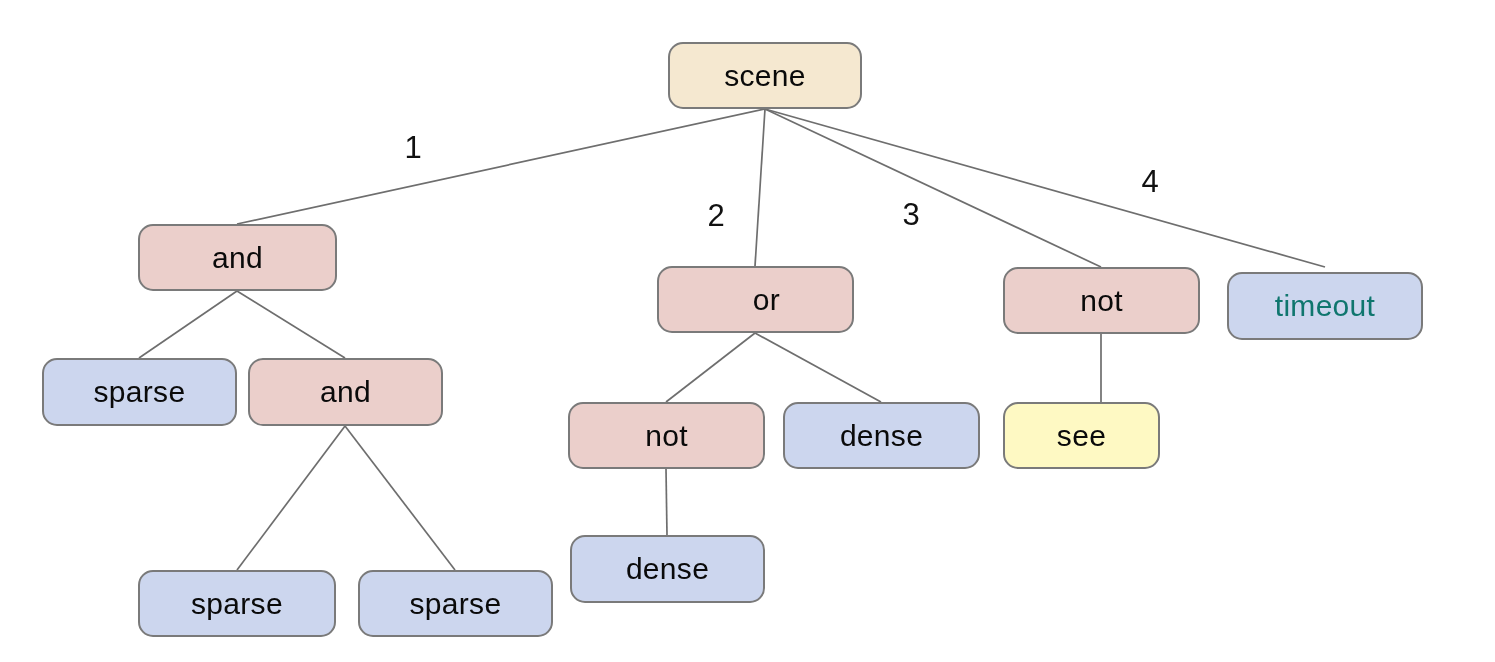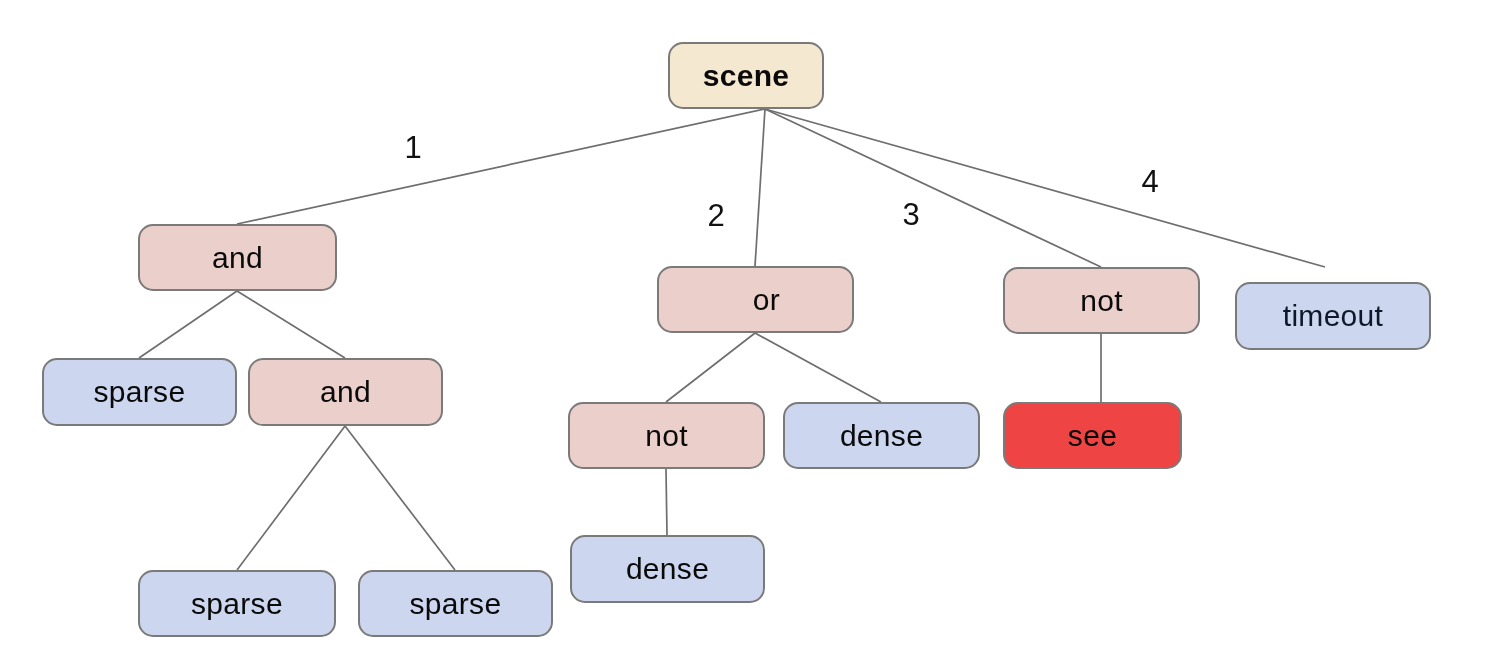--- a/index.html
+++ b/index.html
@@ -57,30 +57,30 @@
       <line x1="237" y1="291" x2="139" y2="358" stroke="#6e6e6e" stroke-width="1.7"></line>
       <line x1="237" y1="291" x2="345" y2="358" stroke="#6e6e6e" stroke-width="1.7"></line>
       <line x1="345" y1="426" x2="237" y2="570" stroke="#6e6e6e" stroke-width="1.7"></line>
       <line x1="345" y1="426" x2="455" y2="570" stroke="#6e6e6e" stroke-width="1.7"></line>
       <line x1="755" y1="333" x2="666" y2="402" stroke="#6e6e6e" stroke-width="1.7"></line>
       <line x1="755" y1="333" x2="881" y2="402" stroke="#6e6e6e" stroke-width="1.7"></line>
       <line x1="666" y1="469" x2="667" y2="535" stroke="#6e6e6e" stroke-width="1.7"></line>
       <line x1="1101" y1="334" x2="1101" y2="402" stroke="#6e6e6e" stroke-width="1.7"></line>
     </svg>
   <div>
-      <div class="node" style="left: 668px; top: 42px; width: 156px; height: 67px; background: rgb(245, 232, 208); border-color: rgb(122, 122, 122); color: rgb(10, 10, 10); font-weight: bold;">scene</div>
+      <div class="node" style="left: 668px; top: 42px; width: 194px; height: 67px; background: rgb(245, 232, 208); border-color: rgb(122, 122, 122); color: rgb(10, 10, 10);">scene</div>
       <div class="node" style="left: 138px; top: 224px; width: 199px; height: 67px; background: rgb(235, 207, 203); border-color: rgb(122, 122, 122); color: rgb(10, 10, 10);">and</div>
       <div class="node" style="left: 657px; top: 266px; width: 197px; height: 67px; background: rgb(235, 207, 203); border-color: rgb(122, 122, 122); color: rgb(10, 10, 10); padding-left: 22px;">or</div>
       <div class="node" style="left: 1003px; top: 267px; width: 197px; height: 67px; background: rgb(235, 207, 203); border-color: rgb(122, 122, 122); color: rgb(10, 10, 10);">not</div>
-      <div class="node" style="left: 1227px; top: 282px; width: 196px; height: 68px; background: rgb(204, 214, 238); border-color: rgb(122, 122, 122); color: #0f172a; margin-left: 8px;">timeout</div>
+      <div class="node" style="left: 1227px; top: 272px; width: 196px; height: 68px; background: rgb(204, 214, 238); border-color: rgb(122, 122, 122); color: #0f766e;">timeout</div>
       <div class="node" style="left: 42px; top: 358px; width: 195px; height: 68px; background: rgb(204, 214, 238); border-color: rgb(122, 122, 122); color: rgb(10, 10, 10);">sparse</div>
       <div class="node" style="left: 248px; top: 358px; width: 195px; height: 68px; background: rgb(235, 207, 203); border-color: rgb(122, 122, 122); color: rgb(10, 10, 10);">and</div>
       <div class="node" style="left: 568px; top: 402px; width: 197px; height: 67px; background: rgb(235, 207, 203); border-color: rgb(122, 122, 122); color: rgb(10, 10, 10);">not</div>
       <div class="node" style="left: 783px; top: 402px; width: 197px; height: 67px; background: rgb(204, 214, 238); border-color: rgb(122, 122, 122); color: rgb(10, 10, 10);">dense</div>
-      <div class="node" style="left: 1003px; top: 402px; width: 179px; height: 67px; background: #ef4444; border-color: rgb(122, 122, 122); color: rgb(10, 10, 10);">see</div>
+      <div class="node" style="left: 1003px; top: 402px; width: 157px; height: 67px; background: #fef9c3; border-color: rgb(122, 122, 122); color: rgb(10, 10, 10);">see</div>
       <div class="node" style="left: 138px; top: 570px; width: 198px; height: 67px; background: rgb(204, 214, 238); border-color: rgb(122, 122, 122); color: rgb(10, 10, 10);">sparse</div>
       <div class="node" style="left: 358px; top: 570px; width: 195px; height: 67px; background: rgb(204, 214, 238); border-color: rgb(122, 122, 122); color: rgb(10, 10, 10);">sparse</div>
       <div class="node" style="left: 570px; top: 535px; width: 195px; height: 68px; background: rgb(204, 214, 238); border-color: rgb(122, 122, 122); color: rgb(10, 10, 10);">dense</div>
     </div>
   <div>
       <div class="edge-label" style="left: 413px; top: 147px;">1</div>
       <div class="edge-label" style="left: 716px; top: 215px;">2</div>
       <div class="edge-label" style="left: 911px; top: 214px;">3</div>
       <div class="edge-label" style="left: 1150px; top: 181px;">4</div>
     </div>

